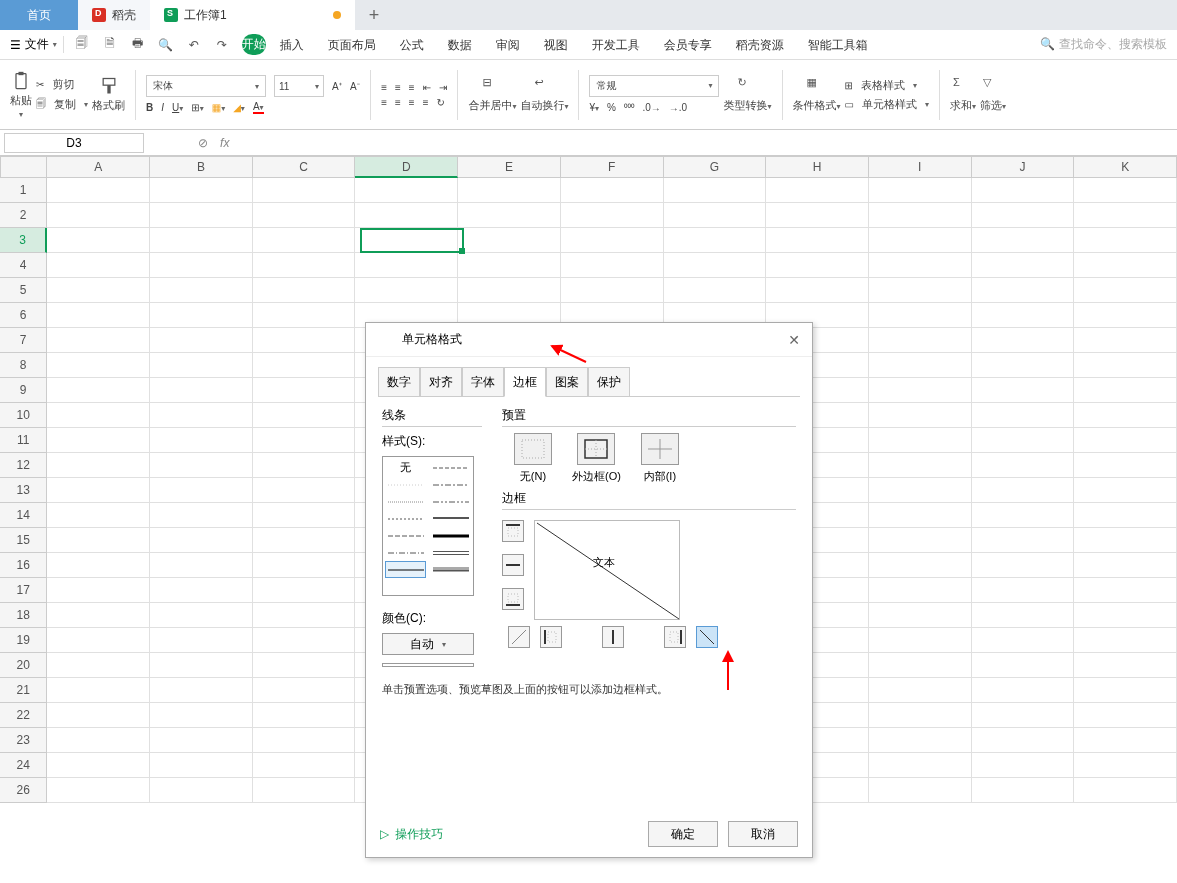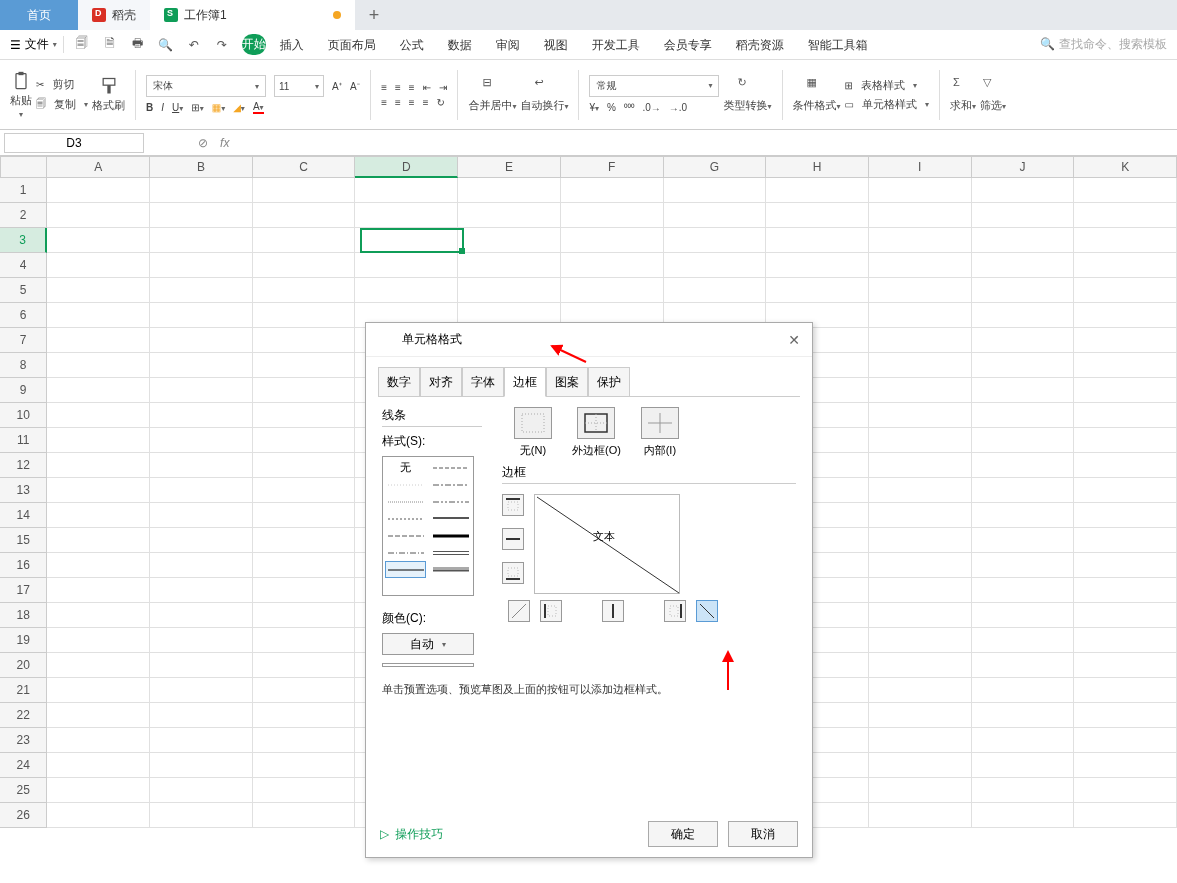--- a/index.html
+++ b/index.html
@@ -630,34 +630,20 @@
         <div class="cell"></div>
         <div class="cell"></div>
         <div class="cell"></div>
         <div class="cell"></div>
         <div class="cell"></div>
         <div class="cell"></div>
         <div class="cell"></div>
         <div class="cell"></div>
       </div>
       <div class="row">
-        <div class="row-h">25</div>
-        <div class="cell"></div>
-        <div class="cell"></div>
-        <div class="cell"></div>
-        <div class="cell"></div>
-        <div class="cell"></div>
-        <div class="cell"></div>
-        <div class="cell"></div>
-        <div class="cell"></div>
-        <div class="cell"></div>
-        <div class="cell"></div>
-        <div class="cell"></div>
-      </div>
-      <div class="row">
         <div class="row-h">26</div>
         <div class="cell"></div>
         <div class="cell"></div>
         <div class="cell"></div>
         <div class="cell"></div>
         <div class="cell"></div>
         <div class="cell"></div>
         <div class="cell"></div>
         <div class="cell"></div>
         <div class="cell"></div>
@@ -760,20 +746,21 @@
       </div>
       <div class="sec-inline" style="margin-top:14px">颜色(C):</div>
       <div class="color-sel">
           <span>自动</span>
           <span class="drop">▾</span>
         </div>
       <div class="color-preview-line"></div>
     </div>
 
     <div class="right-col">
+      <div class="sec-title">预置</div>
       <div class="presets">
         <div class="preset">
           <div class="preset-ico">
               <svg width="24" height="20">
                 <rect x="1" y="1" width="22" height="18" fill="none" stroke="#aaa" stroke-dasharray="1 2"></rect>
               </svg>
             </div>
           <span>无(N)</span>
         </div>
         <div class="preset">

